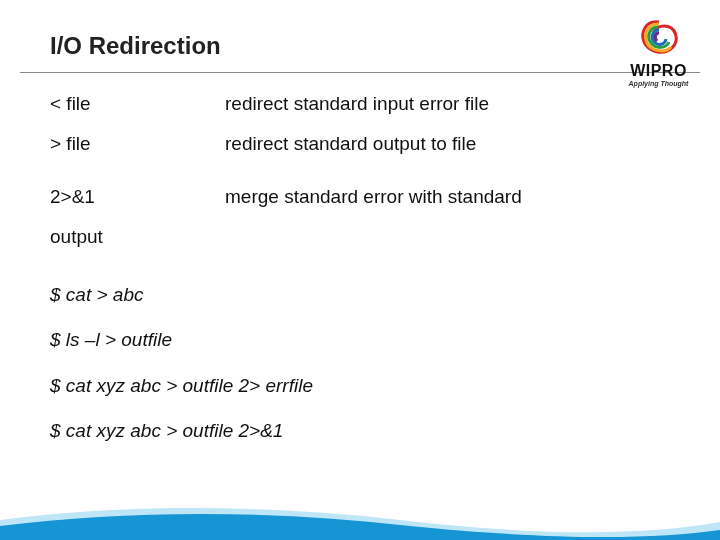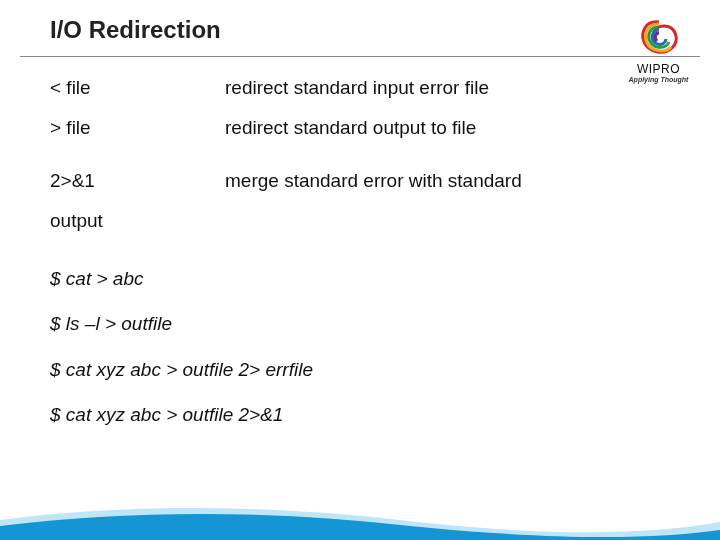--- a/index.html
+++ b/index.html
@@ -5,21 +5,21 @@
   * { margin: 0; padding: 0; box-sizing: border-box; }
   body {
     width: 720px;
     height: 540px;
     font-family: Arial, Helvetica, sans-serif;
     background: #fff;
     position: relative;
     overflow: hidden;
   }
   .header {
-    padding: 16px 0 8px 50px;
+    padding: 32px 0 8px 50px;
     position: relative;
   }
   .title {
     font-size: 24px;
     font-weight: bold;
     color: #222;
   }
   .hr {
     border: none;
     border-top: 1px solid #888;
@@ -33,22 +33,22 @@
     width: 75px;
   }
   .logo-swirl {
     width: 50px;
     height: 42px;
     margin: 0 auto 2px auto;
     position: relative;
   }
   .logo-swirl svg { display: block; }
   .logo-brand {
-    font-size: 12px;
-    font-weight: normal;
+    font-size: 16px;
+    font-weight: bold;
     letter-spacing: 0.5px;
     color: #111;
   }
   .logo-tag {
     font-size: 7px;
     color: #333;
     font-style: italic;
     font-weight: bold;
   }
   .content {

